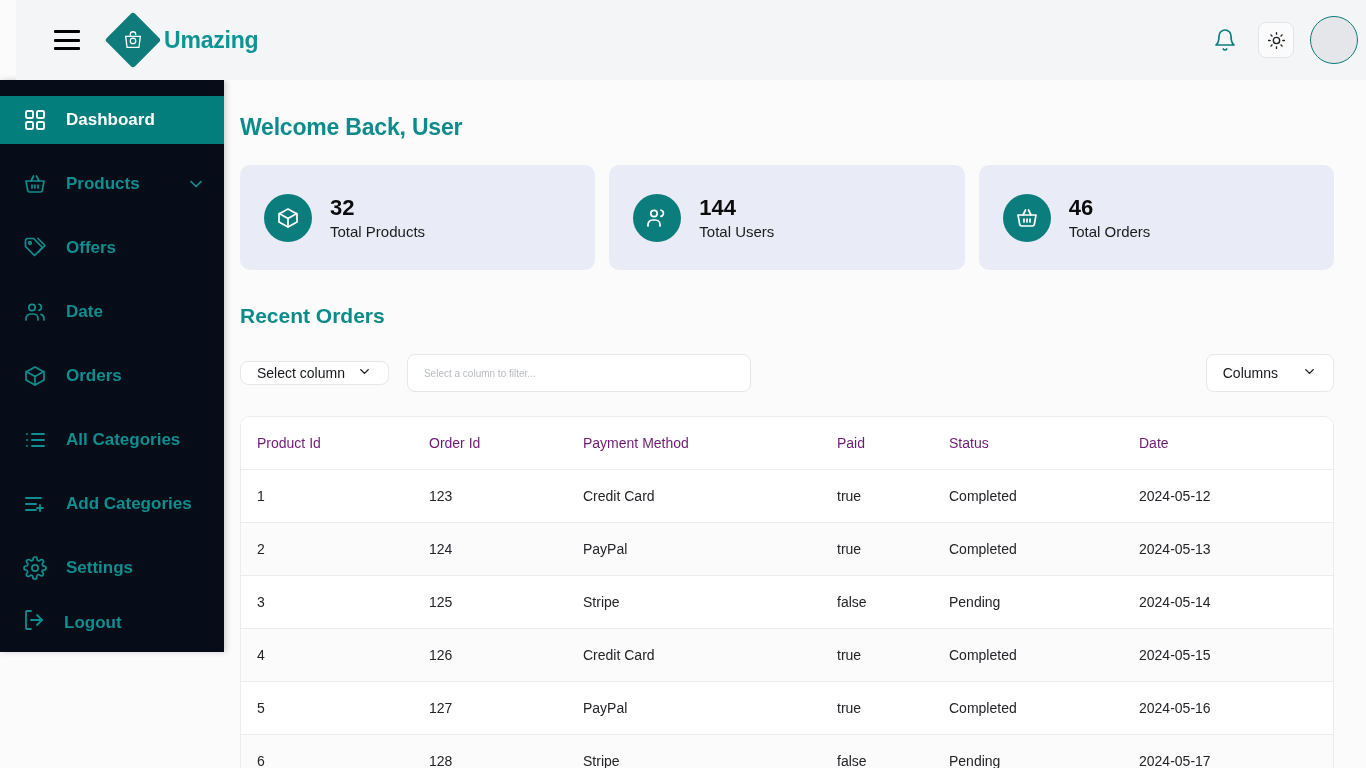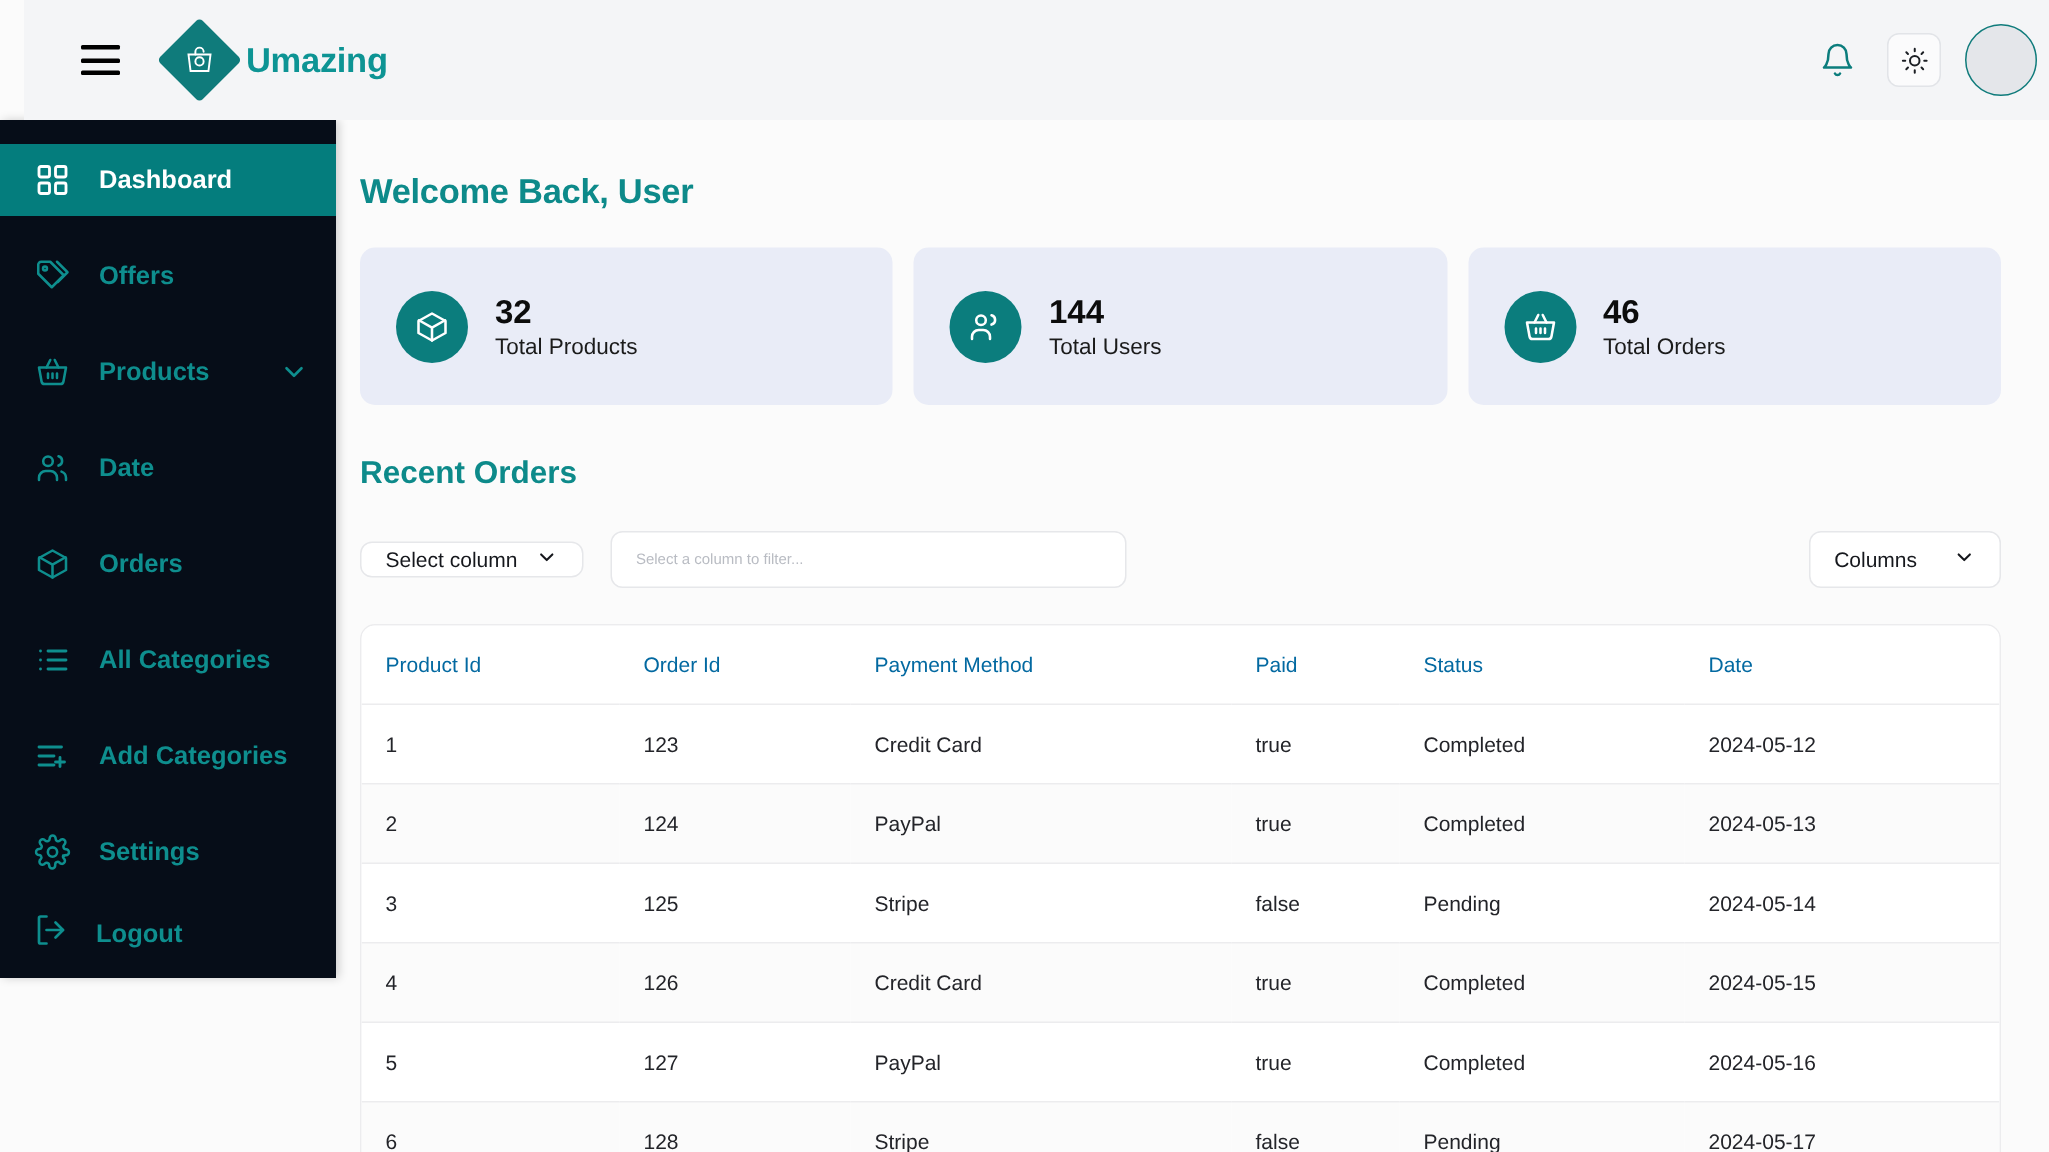--- a/index.html
+++ b/index.html
@@ -161,21 +161,21 @@
   .table-wrap {
     border: 1px solid #ececee;
     border-radius: 10px 10px 0 0;
     background: #fff;
     width: 1094px;
     overflow: hidden;
   }
   table { width: 100%; border-collapse: collapse; }
   thead th {
     text-align: left;
-    font-size: 14px; font-weight: 400; color: #0369a1;
+    font-size: 14px; font-weight: 400; color: #701a75;
     padding: 18px 16px;
     border-bottom: 1px solid #ececee;
     background: #fff;
   }
   tbody td {
     font-size: 14px; color: #232429;
     padding: 18px 16px;
     border-bottom: 1px solid #ececee;
     background: #fbfbfb;
   }
@@ -236,42 +236,42 @@
           <rect x="14" y="14" width="7" height="7" rx="1.3"></rect>
           <rect x="3" y="14" width="7" height="7" rx="1.3"></rect>
         </svg>
       </span>
       <span>Dashboard</span>
     </div>
 
     <div class="nav-item">
       <span class="nav-icon">
         <svg width="24" height="24" viewBox="0 0 24 24" fill="none" stroke="currentColor" stroke-width="1.7" stroke-linecap="round" stroke-linejoin="round">
-          <path d="M2.5 10.5V4.5a2 2 0 0 1 2-2h6l9 9-8 8-9-9z"></path>
-          <circle cx="7" cy="7" r="1.3"></circle>
-          <path d="M15 2.5l7 7-6.5 6.5"></path>
-        </svg>
-      </span>
-      <span>Offers</span>
-    </div>
-
-    <div class="nav-item">
-      <span class="nav-icon">
-        <svg width="24" height="24" viewBox="0 0 24 24" fill="none" stroke="currentColor" stroke-width="1.7" stroke-linecap="round" stroke-linejoin="round">
           <path d="M3 9h18l-1.7 9.3a2 2 0 0 1-2 1.7H6.7a2 2 0 0 1-2-1.7L3 9z"></path>
           <path d="M8 9l2.5-5M16 9l-2.5-5"></path>
           <path d="M9 13v3M12 13v3M15 13v3"></path>
         </svg>
       </span>
       <span>Products</span>
       <span class="chev">
         <svg width="20" height="20" viewBox="0 0 24 24" fill="none" stroke="currentColor" stroke-width="2.1" stroke-linecap="round" stroke-linejoin="round">
           <polyline points="6 9 12 15 18 9"></polyline>
         </svg>
       </span>
+    </div>
+
+    <div class="nav-item">
+      <span class="nav-icon">
+        <svg width="24" height="24" viewBox="0 0 24 24" fill="none" stroke="currentColor" stroke-width="1.7" stroke-linecap="round" stroke-linejoin="round">
+          <path d="M2.5 10.5V4.5a2 2 0 0 1 2-2h6l9 9-8 8-9-9z"></path>
+          <circle cx="7" cy="7" r="1.3"></circle>
+          <path d="M15 2.5l7 7-6.5 6.5"></path>
+        </svg>
+      </span>
+      <span>Offers</span>
     </div>
 
     <div class="nav-item">
       <span class="nav-icon">
         <svg width="24" height="24" viewBox="0 0 24 24" fill="none" stroke="currentColor" stroke-width="1.7" stroke-linecap="round" stroke-linejoin="round">
           <circle cx="9" cy="7.5" r="3.2"></circle>
           <path d="M3 20v-1.5A4.5 4.5 0 0 1 7.5 14h3A4.5 4.5 0 0 1 15 18.5V20"></path>
           <path d="M16 4.2a3.2 3.2 0 0 1 0 6.2"></path>
           <path d="M18 14.4a4.5 4.5 0 0 1 3 4.1V20"></path>
         </svg>

